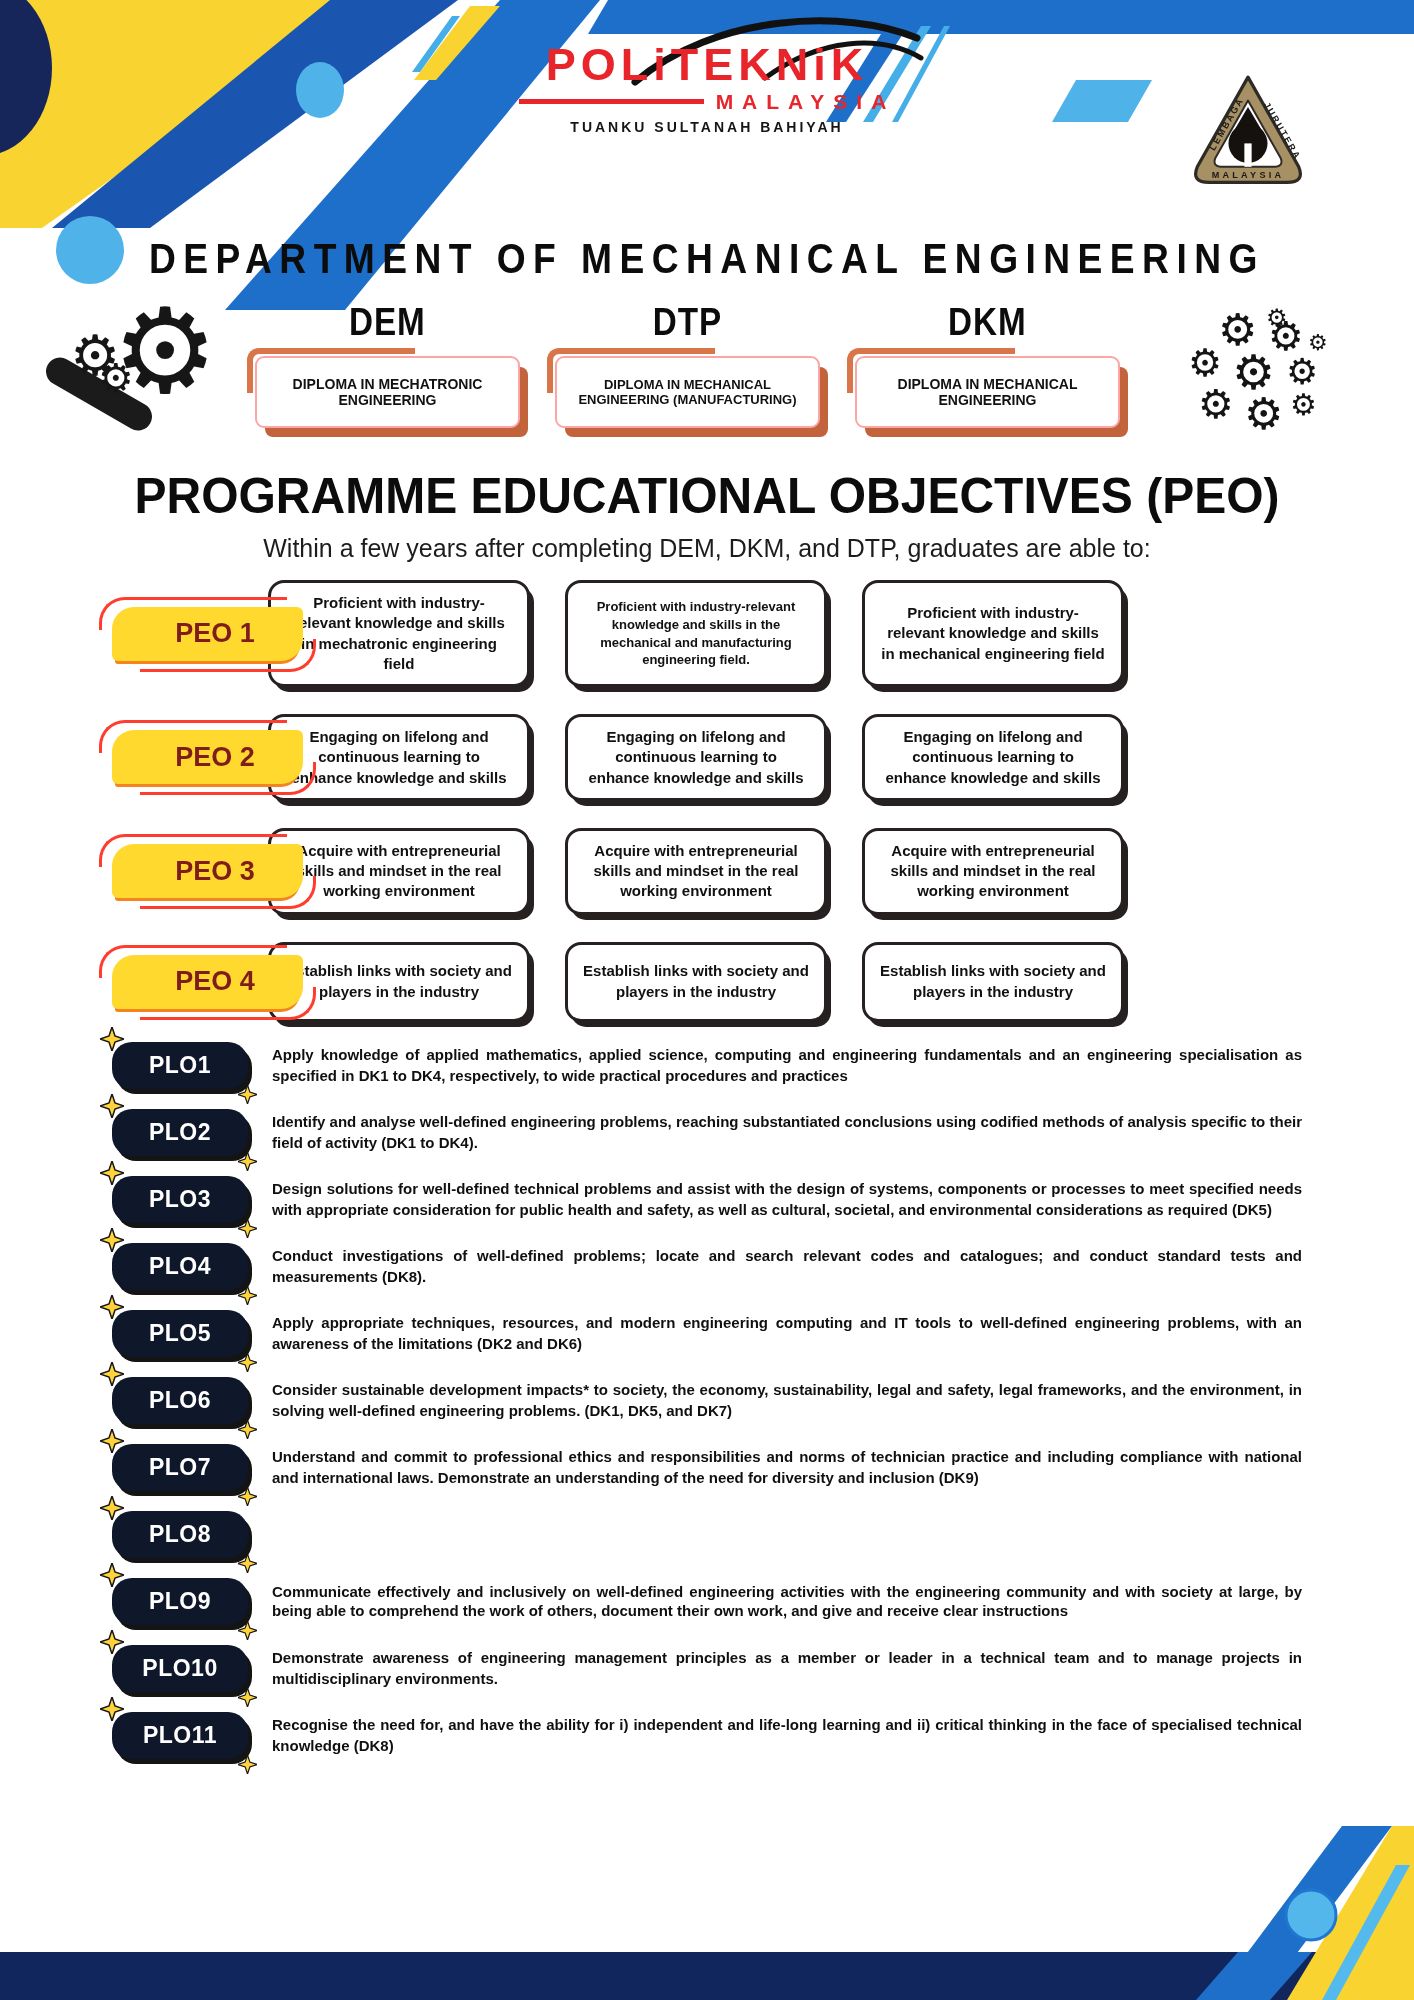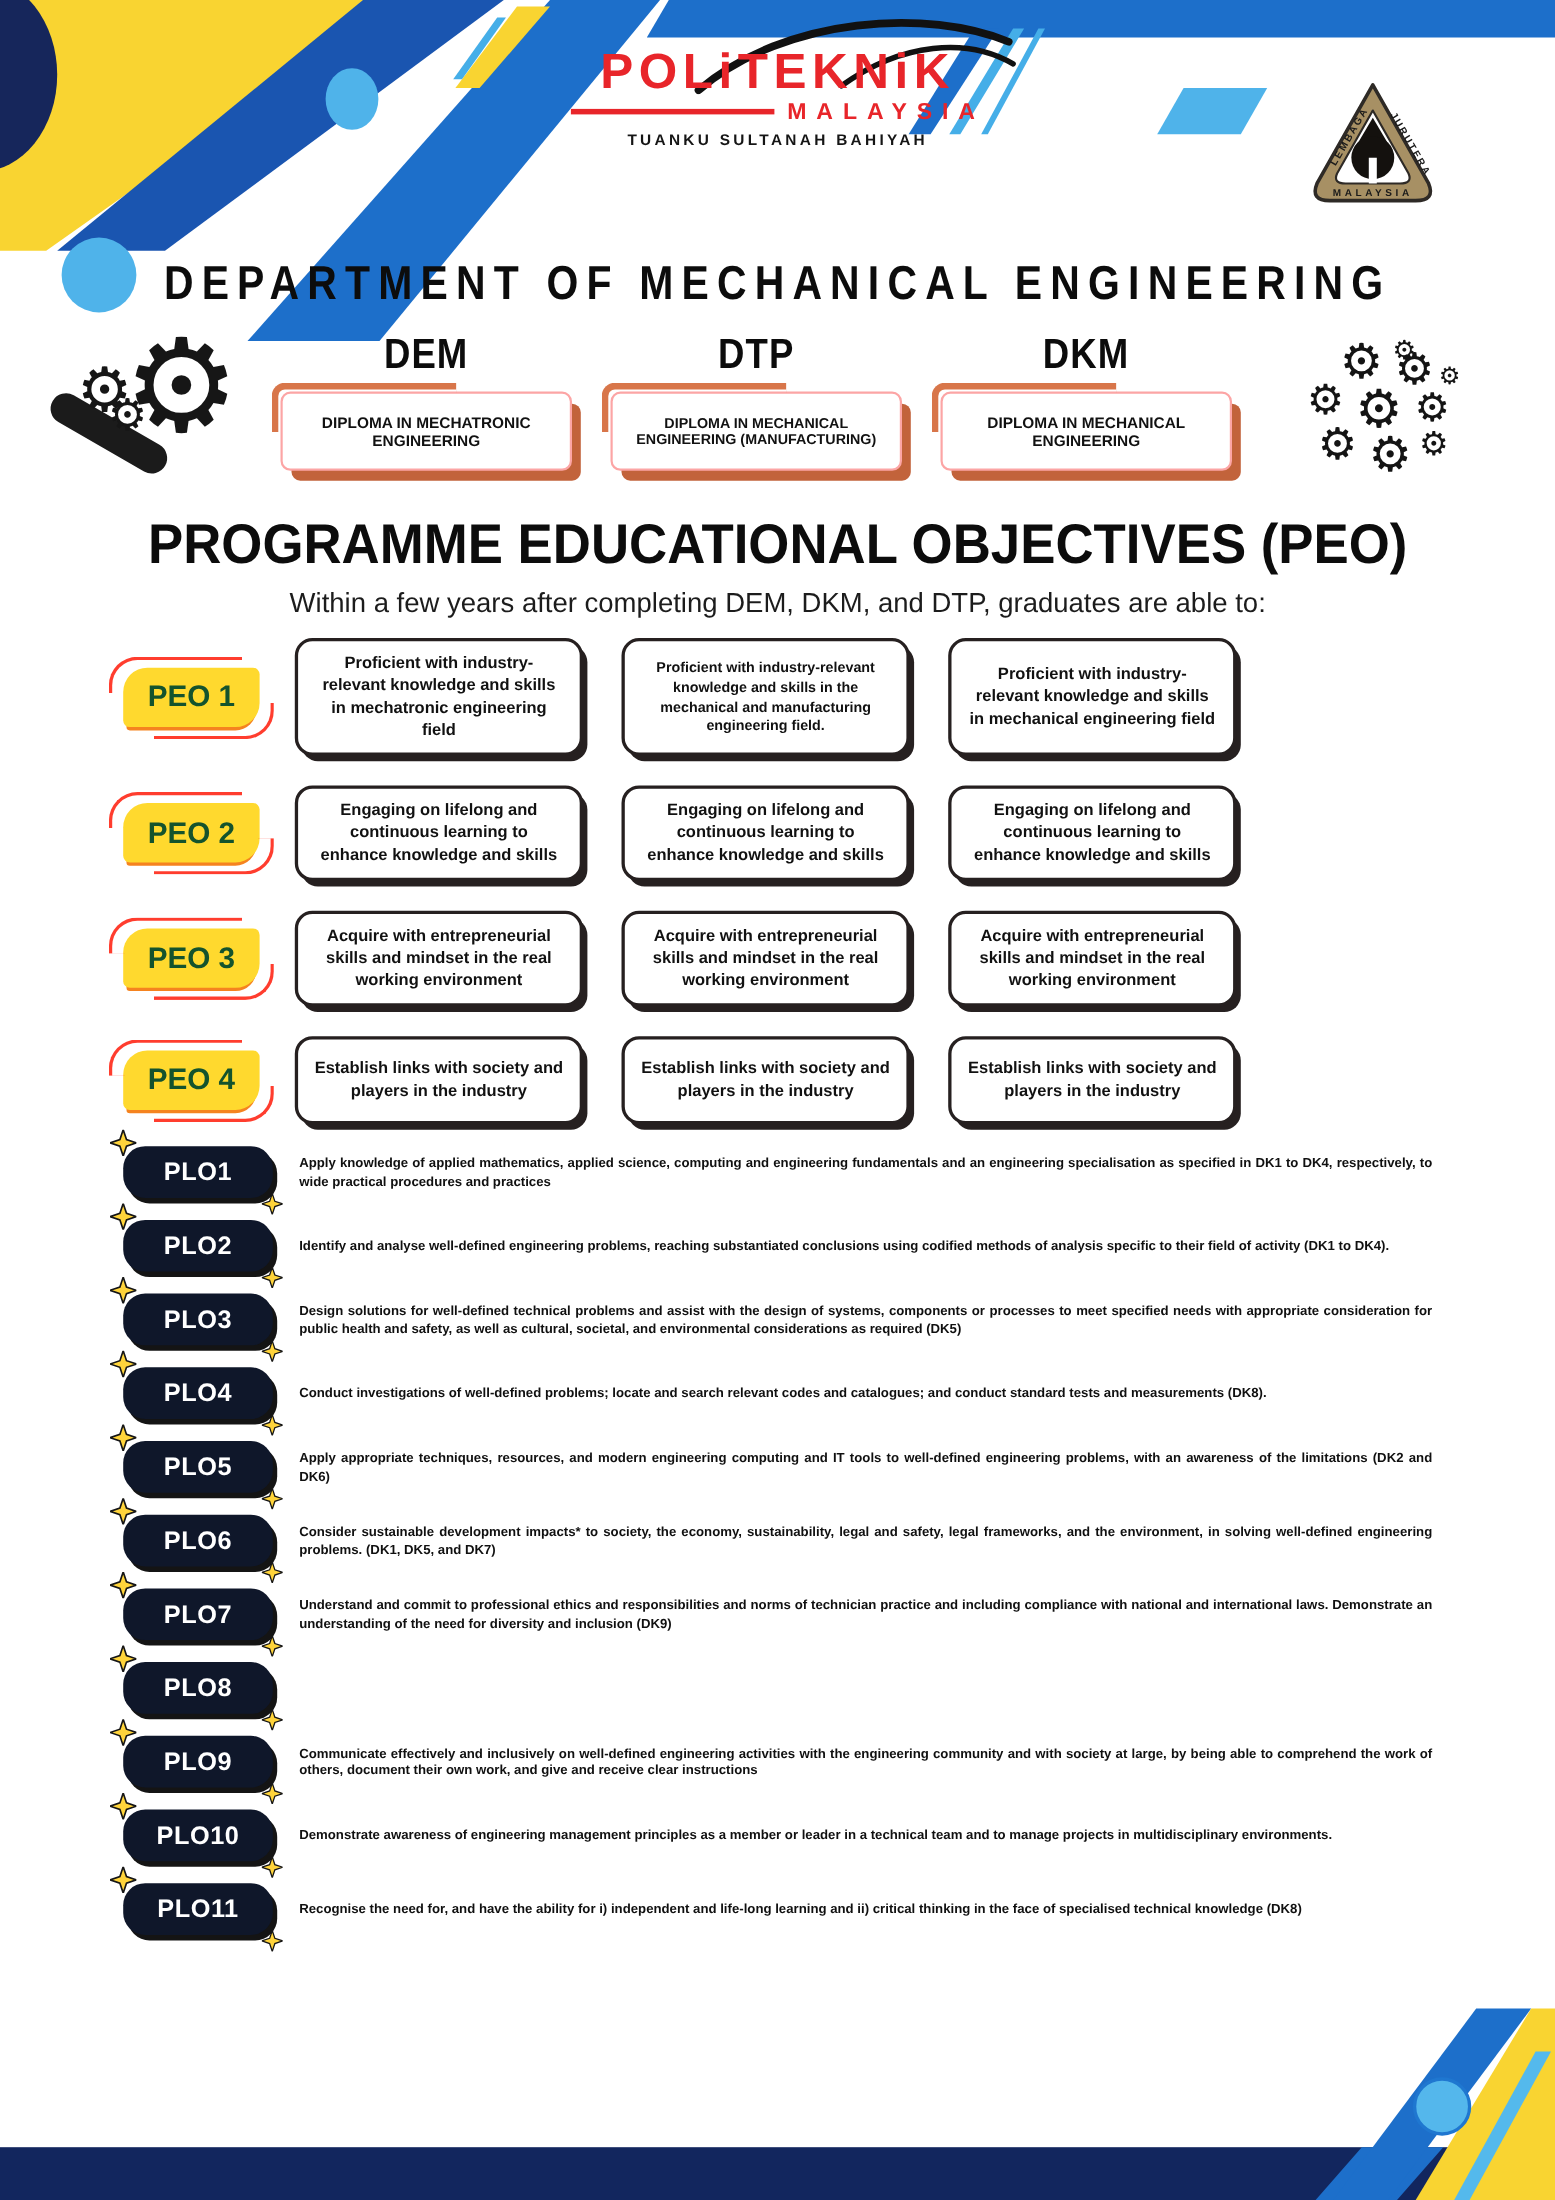--- a/index.html
+++ b/index.html
@@ -34,35 +34,35 @@
 
   .gearbox{position:absolute;top:306px;left:46px;width:195px;height:132px;color:#161616;}
   .gearbox .shaft{position:absolute;left:-6px;top:74px;width:118px;height:28px;background:#1b1b1b;border-radius:14px;transform:rotate(30deg);}
   .gear-cluster{position:absolute;top:316px;left:1188px;width:155px;height:130px;color:#141414;}
   .gear{position:absolute;font-family:"DejaVu Sans","Liberation Sans",sans-serif;line-height:1;}
 
   
   .peo-grid{position:absolute;top:580px;left:112px;width:1190px;}
   .peo-row{display:flex;align-items:center;margin-bottom:27px;}
   .peo-badge-wrap{width:156px;flex:none;}
-  .peo-badge{position:relative;width:124px;height:54px;background:#FFD92E;border-radius:22px 6px 22px 6px;display:flex;align-items:center;justify-content:center;font-size:27px;font-weight:800;color:#14532d;box-shadow:0 6px 0 -3px #F5831F;}
+  .peo-badge{position:relative;width:176px;height:54px;background:#FFD92E;border-radius:22px 6px 22px 6px;display:flex;align-items:center;justify-content:center;font-size:27px;font-weight:800;color:#7f1d1d;box-shadow:0 6px 0 -3px #F5831F;padding-left:15px;}
   .peo-badge::before{content:"";position:absolute;top:-10px;left:-13px;right:16px;height:30px;border-top:3px solid #FF3D2E;border-left:3px solid #FF3D2E;border-top-left-radius:26px;}
   .peo-badge::after{content:"";position:absolute;bottom:-11px;right:-13px;left:28px;height:30px;border-bottom:3px solid #FF3D2E;border-right:3px solid #FF3D2E;border-bottom-right-radius:26px;}
   .peo-boxes{display:flex;gap:35px;}
   .peo-box{width:262px;min-height:80px;box-sizing:border-box;background:#fff;border:3px solid #262020;border-radius:16px;box-shadow:5px 6px 0 -1px #262020;display:flex;align-items:center;justify-content:center;text-align:center;font-size:15px;font-weight:700;line-height:1.35;color:#111;padding:10px 15px;}
   .peo-box.small{font-size:13px;}
 
   
   .plo-list{position:absolute;top:1042px;left:112px;width:1190px;}
   .plo-row{display:flex;align-items:center;margin-bottom:20px;}
   .plo-badge{position:relative;flex:none;width:136px;height:47px;margin-right:24px;background:#0f172a;border-radius:20px;box-shadow:4px 5px 0 #141414;display:flex;align-items:center;justify-content:center;font-size:23px;font-weight:800;color:#ffffff;letter-spacing:0.5px;}
   .sparkle{position:absolute;width:24px;height:24px;}
   .sparkle.tl{top:-15px;left:-12px;}
   .sparkle.br{bottom:-15px;right:-9px;width:19px;height:19px;}
-  .plo-text{flex:1;font-size:12px;font-weight:700;line-height:1.37;color:#101010;text-align:justify;}
+  .plo-text{flex:1;font-size:15px;font-weight:700;line-height:1.37;color:#101010;text-align:justify;}
 </style>
 </head>
 <body>
 
 <div class="page">
 
   <svg class="decor" style="top:0;left:0;" width="1414" height="320" viewBox="0 0 1414 320">
     <polygon points="608,0 1414,0 1414,34 588,34" fill="#1D6FCA"></polygon>
     <polygon points="0,0 365,0 42,228 0,228" fill="#F9D431"></polygon>
     <polygon points="330,0 458,0 150,228 52,228" fill="#1A55B0"></polygon>

